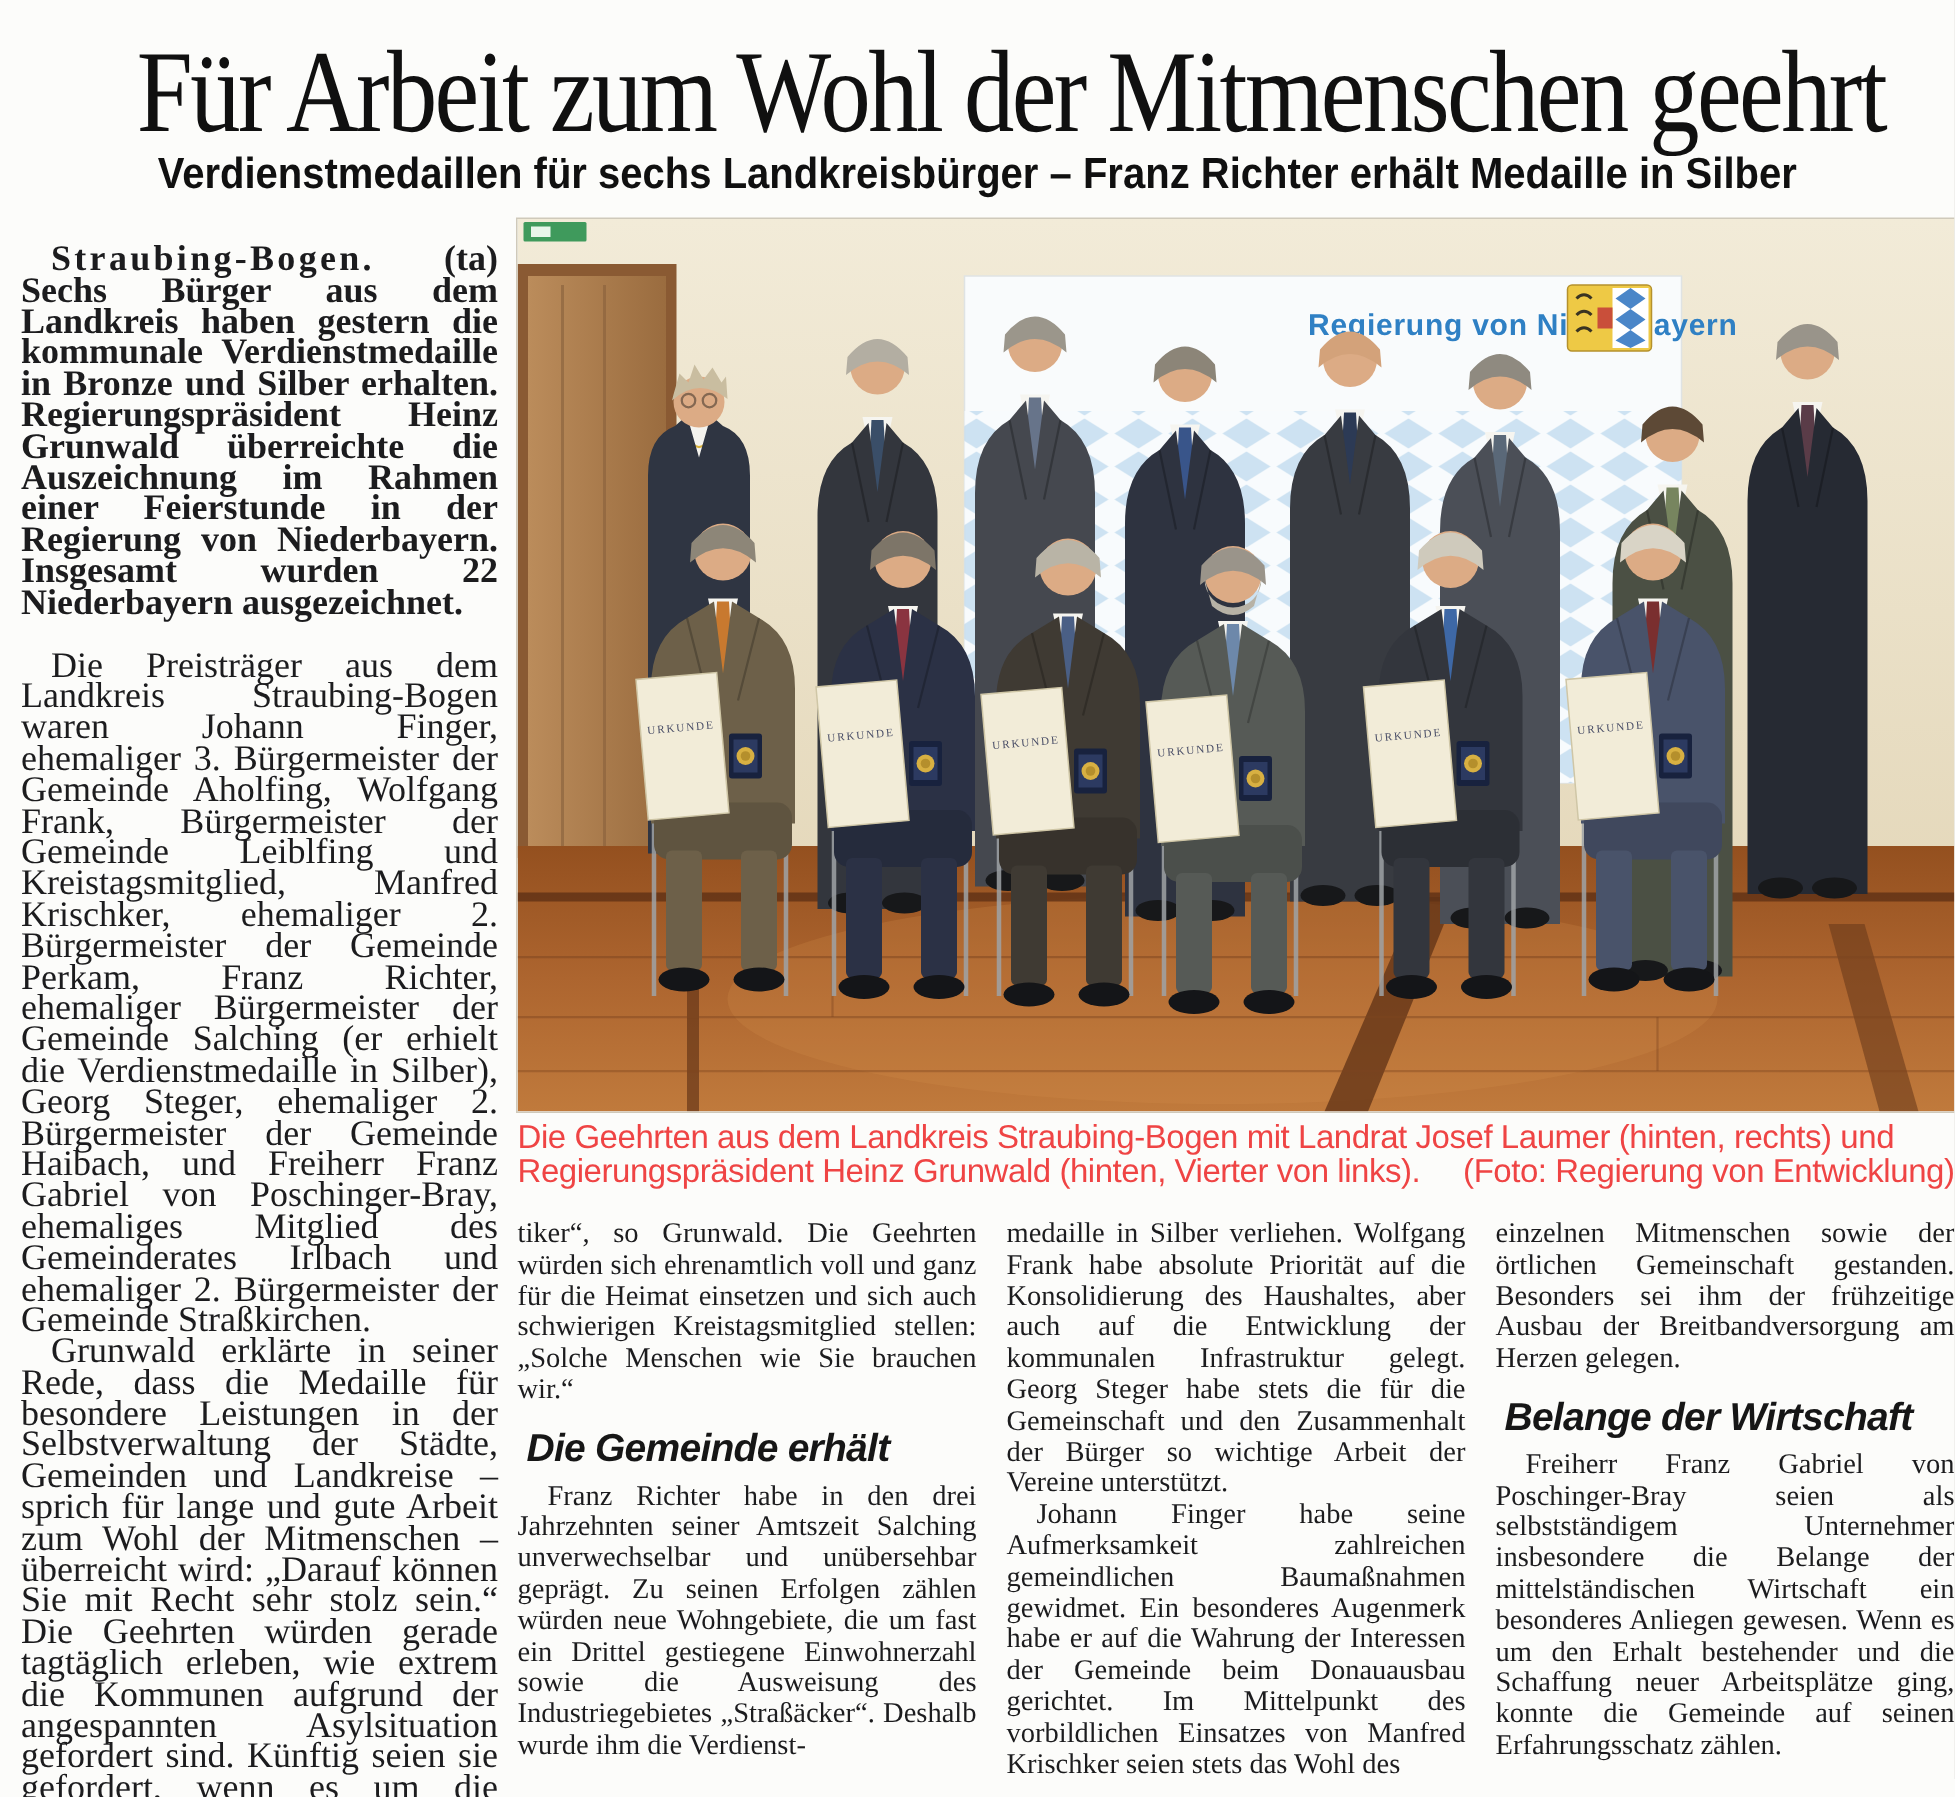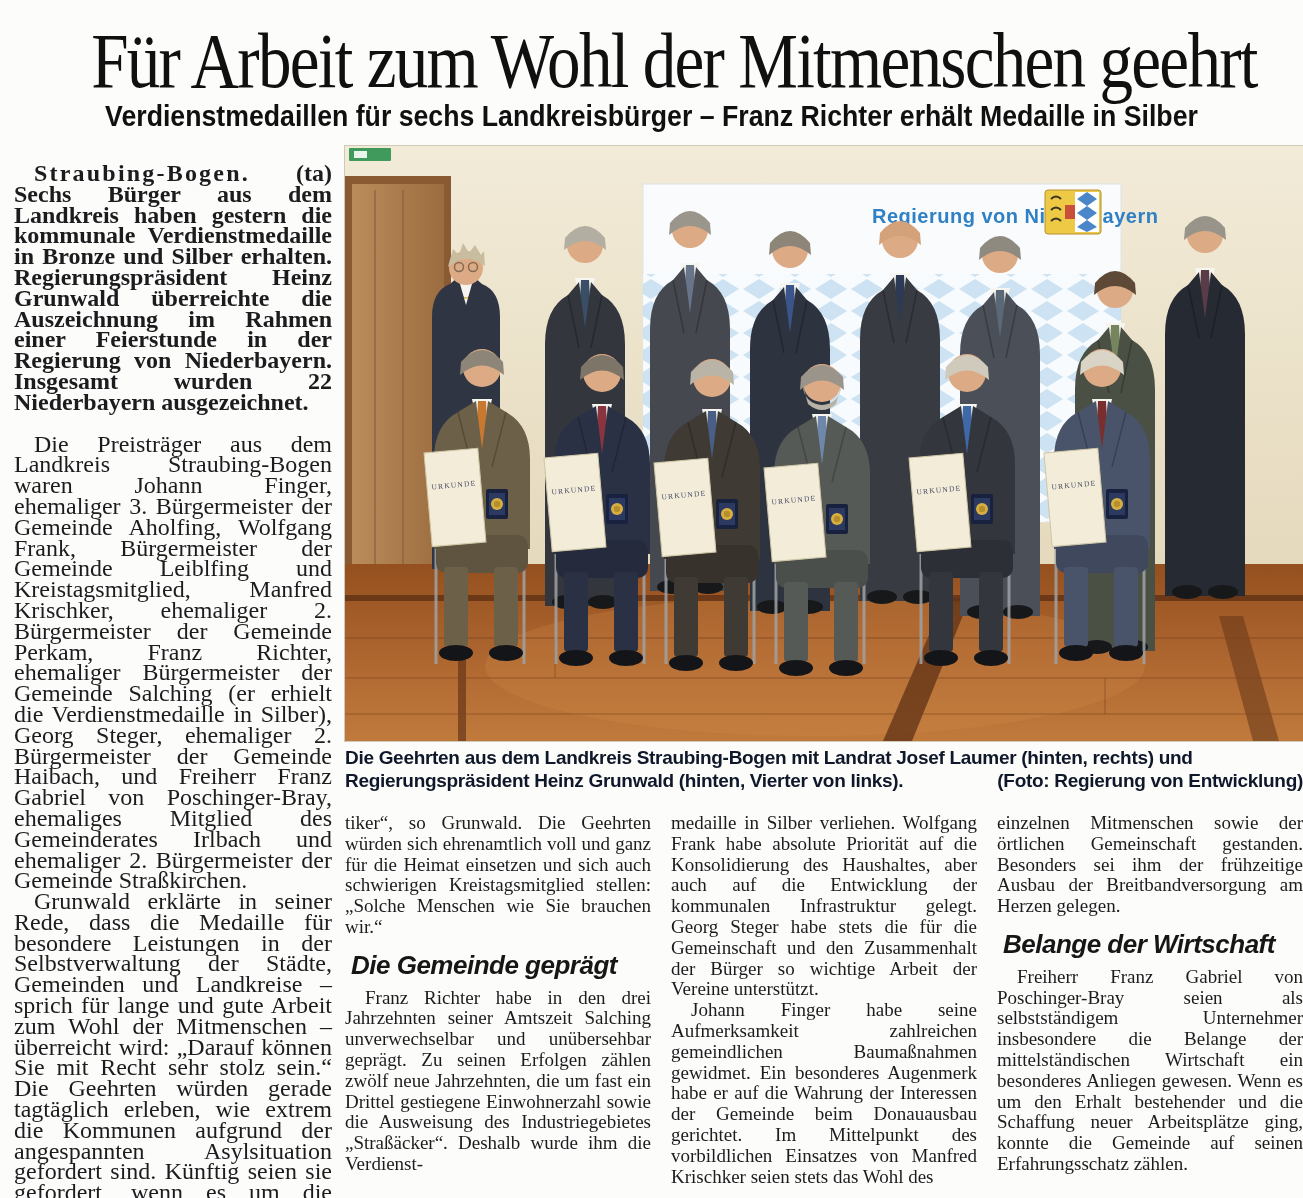--- a/index.html
+++ b/index.html
@@ -31,22 +31,22 @@
   .lead-col p { margin:0; text-indent:20px; }
   .lead-col p.intro { font-weight:700; margin-bottom:21px; }
   .lead-col .dateline { letter-spacing:2.2px; }
   .photo-box {
     position:absolute; left:345px; top:146px; width:958px; height:595px;
     outline:1px solid #cfc9ba;
   }
   .photo-box svg { display:block; width:100%; height:100%; }
   .caption {
     position:absolute; left:345px; top:746px; width:958px;
-    font-family:"Liberation Sans", sans-serif; font-weight:700;
-    font-size:19px; line-height:23px; letter-spacing:-0.3px; color:#0f172a;
+    font-family:"Liberation Sans", sans-serif; font-weight:400;
+    font-size:22px; line-height:23px; letter-spacing:-0.3px; color:#ef4444;
   }
   .caption .credit { position:absolute; right:0; top:23px; }
   .bcol {
     position:absolute; top:813px; width:306px;
     font-size:19px; line-height:20.8px; text-align:justify;
   }
   .bcol-1 { left:345px; }
   .bcol-2 { left:671px; }
   .bcol-3 { left:997px; }
   .bcol p { margin:0; }
@@ -216,22 +216,22 @@
     </svg>
   </div>
 
   <div class="caption">
     <span>Die Geehrten aus dem Landkreis Straubing-Bogen mit Landrat Josef Laumer (hinten, rechts) und Regierungspräsident Heinz Grunwald (hinten, Vierter von links).</span>
     <span class="credit">(Foto: Regierung von Entwicklung)</span>
   </div>
 
   <div class="bcol bcol-1">
     <p class="cont">tiker“, so Grunwald. Die Geehrten würden sich ehrenamtlich voll und ganz für die Heimat einsetzen und sich auch schwierigen Kreistagsmitglied stellen: „Solche Menschen wie Sie brauchen wir.“</p>
-    <h3>Die Gemeinde geprägt</h3>
-    <p class="indent">Franz Richter habe in den drei Jahrzehnten seiner Amtszeit Salching unverwechselbar und unübersehbar geprägt. Zu seinen Erfolgen zählen zwölf neue Jahrzehnten, die um fast ein Drittel gestiegene Einwohnerzahl sowie die Ausweisung des Industriegebietes „Straßäcker“. Deshalb wurde ihm die Verdienst-</p>
+    <h3>Die Gemeinde erhält</h3>
+    <p class="indent">Franz Richter habe in den drei Jahrzehnten seiner Amtszeit Salching unverwechselbar und unübersehbar geprägt. Zu seinen Erfolgen zählen würden neue Wohngebiete, die um fast ein Drittel gestiegene Einwohnerzahl sowie die Ausweisung des Industriegebietes „Straßäcker“. Deshalb wurde ihm die Verdienst-</p>
   </div>
 
   <div class="bcol bcol-3">
     <p class="cont">einzelnen Mitmenschen sowie der örtlichen Gemeinschaft gestanden. Besonders sei ihm der frühzeitige Ausbau der Breitbandversorgung am Herzen gelegen.</p>
     <h3>Belange der Wirtschaft</h3>
     <p class="indent">Freiherr Franz Gabriel von Poschinger-Bray seien als selbstständigem Unternehmer insbesondere die Belange der mittelständischen Wirtschaft ein besonderes Anliegen gewesen. Wenn es um den Erhalt bestehender und die Schaffung neuer Arbeitsplätze ging, konnte die Gemeinde auf seinen Erfahrungsschatz zählen.</p>
   </div>
 
   <div class="bcol bcol-2">
     <p class="cont">medaille in Silber verliehen. Wolfgang Frank habe absolute Priorität auf die Konsolidierung des Haushaltes, aber auch auf die Entwicklung der kommunalen Infrastruktur gelegt. Georg Steger habe stets die für die Gemeinschaft und den Zusammenhalt der Bürger so wichtige Arbeit der Vereine unterstützt.</p>

